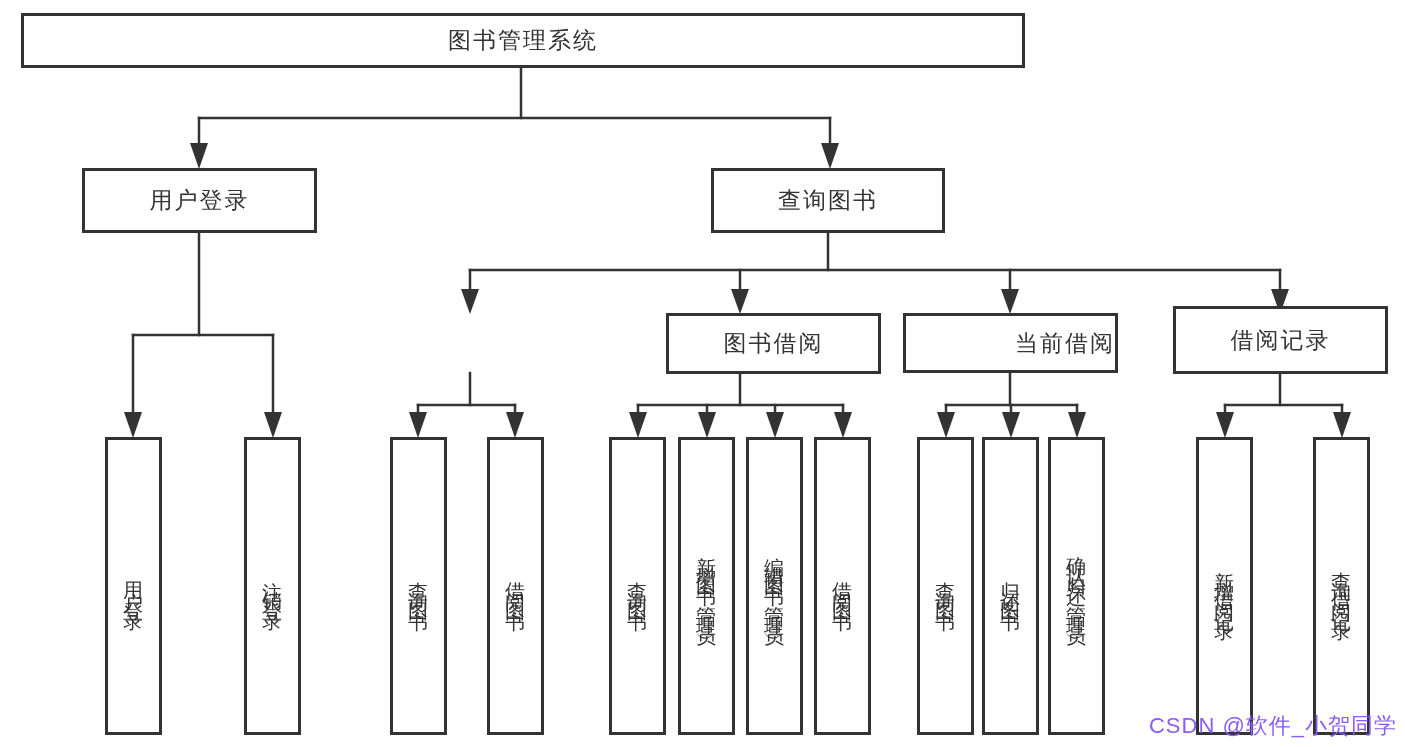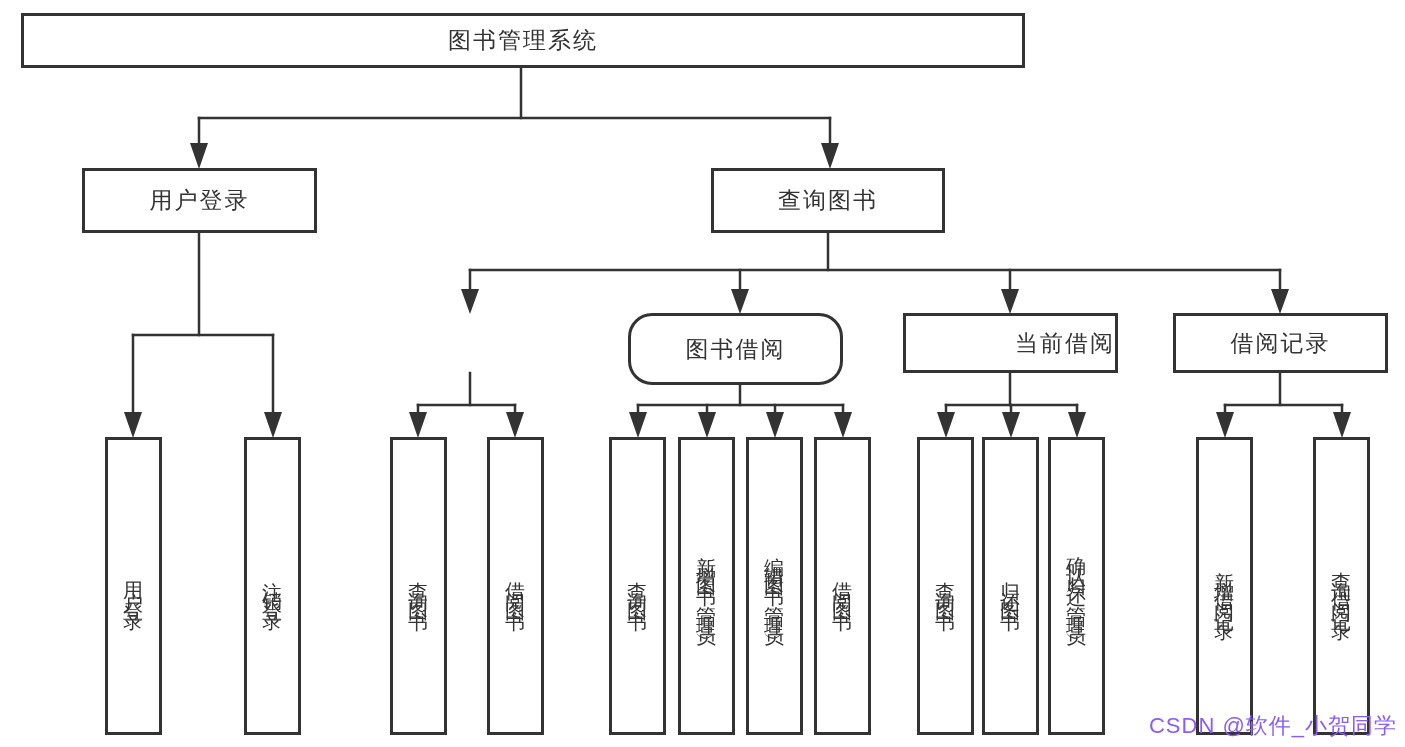--- a/index.html
+++ b/index.html
@@ -129,27 +129,27 @@
     <span class="h-label">图书管理系统</span>
   </div>
 
   <div class="box" style="left:82px; top:168px; width:235px; height:65px;">
     <span class="h-label">用户登录</span>
   </div>
   <div class="box" style="left:711px; top:168px; width:234px; height:65px;">
     <span class="h-label">查询图书</span>
   </div>
 
-  <div class="box" style="left:628px; top:313px; width:215px; height:72px;border-radius:24px;">
+  <div class="box" style="left:666px; top:313px; width:215px; height:61px;">
     <span class="h-label">图书借阅</span>
   </div>
   <div class="box" style="left:903px; top:313px; width:215px; height:60px;justify-content:flex-end;">
     <span class="h-label">当前借阅</span>
   </div>
-  <div class="box" style="left:1173px; top:313px; width:215px; height:60px;">
+  <div class="box" style="left:1173px; top:306px; width:215px; height:68px;">
     <span class="h-label">借阅记录</span>
   </div>
 
   <div class="box leaf" style="left:105px;">
     <span class="v-label">用户登录</span>
   </div>
   <div class="box leaf" style="left:244px;">
     <span class="v-label">注销登录</span>
   </div>
 

